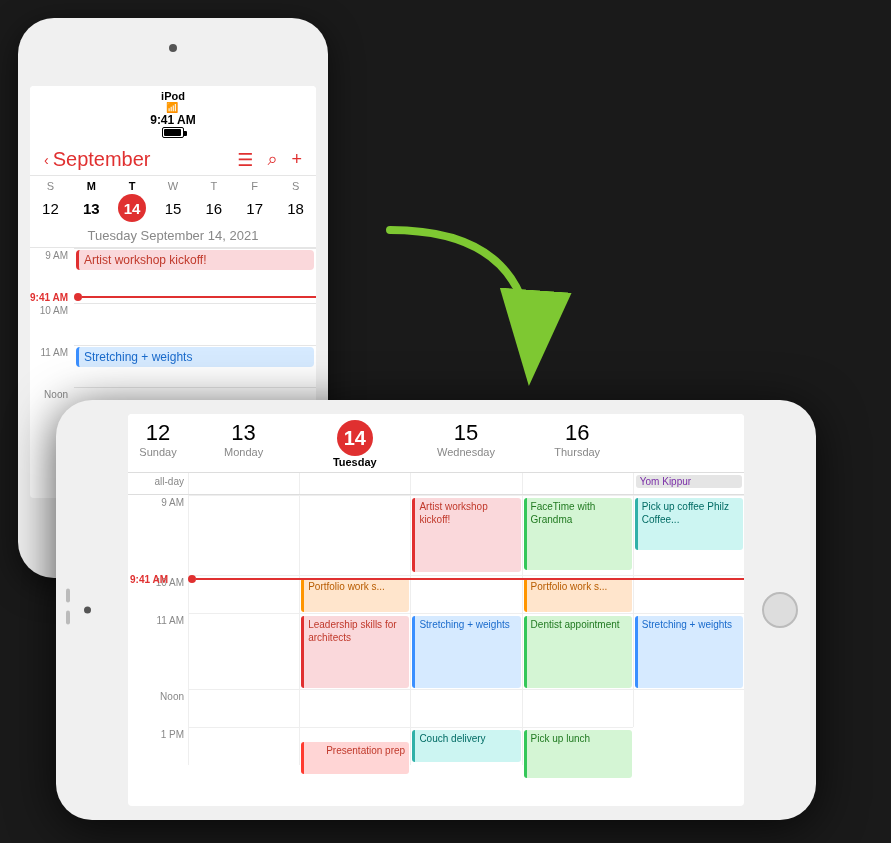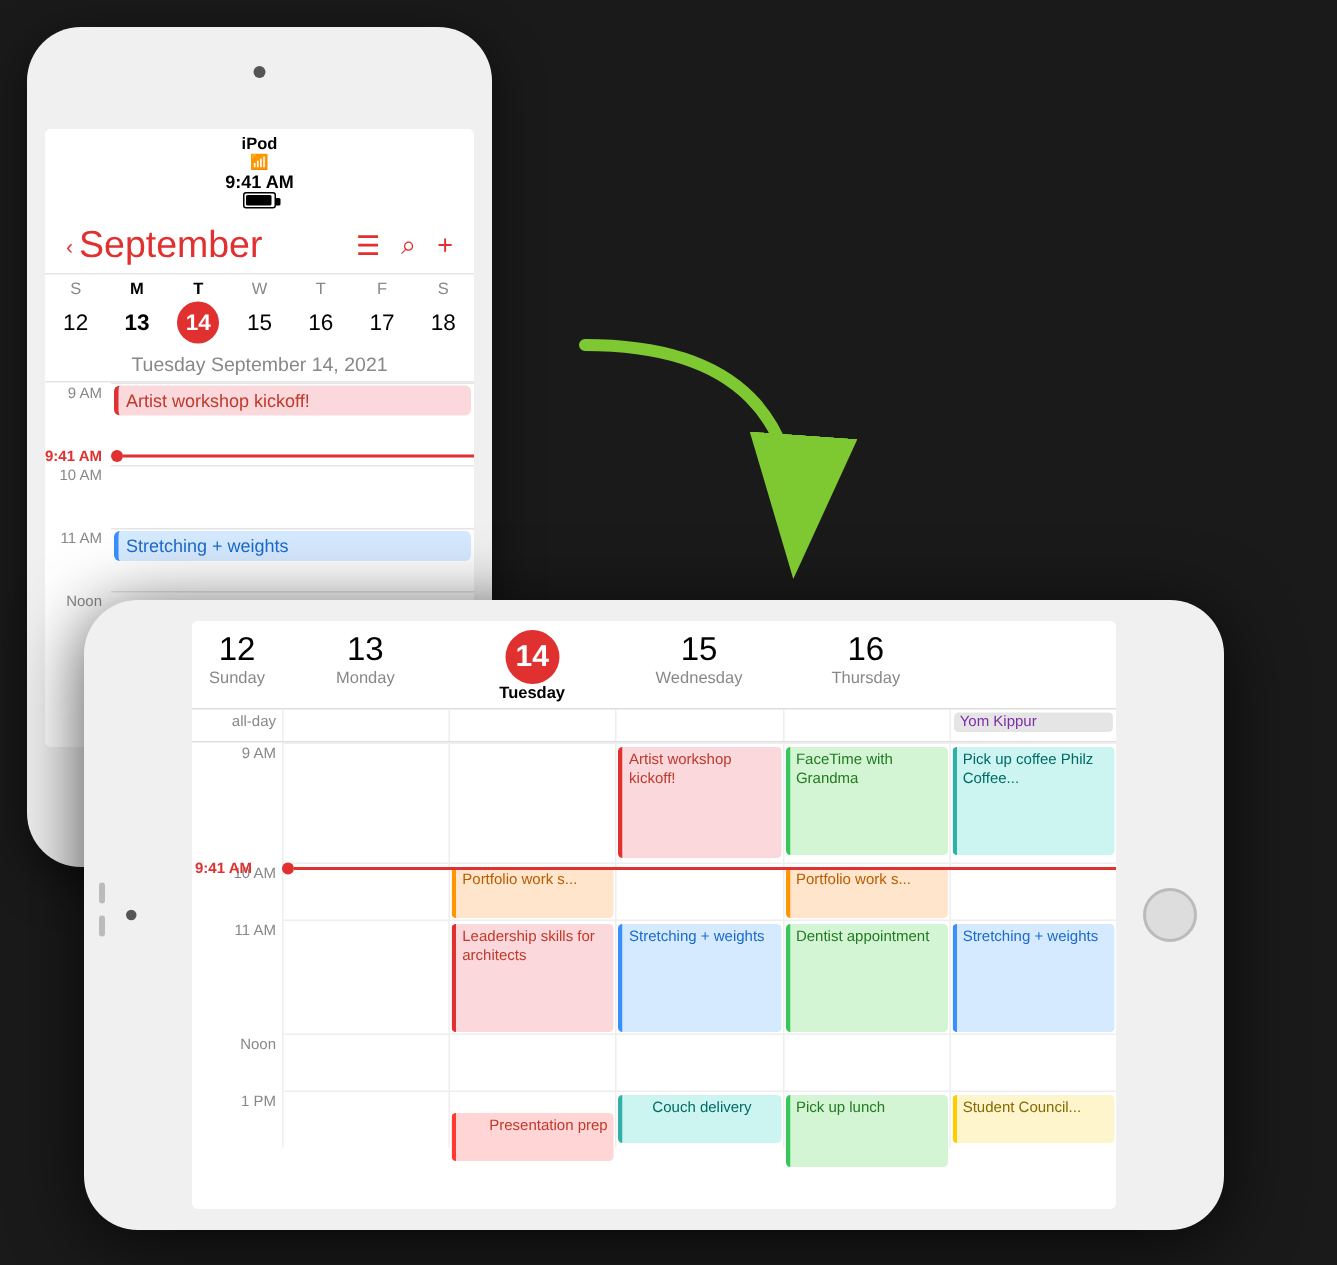--- a/index.html
+++ b/index.html
@@ -368,21 +368,21 @@
       <div class="icons">
         <div class="battery-icon">
             <div class="battery-fill"></div>
           </div>
       </div>
     </div>
 
     <div class="cal-header-v">
       <div style="display:flex;align-items:center;gap:4px;">
         <span class="chevron-left">‹</span>
-        <span style="color:#e03030;font-size:25px;font-weight:500;">September</span>
+        <span style="color:#e03030;font-size:20px;font-weight:500;">September</span>
       </div>
       <div class="icons-right">
         <span>☰</span>
         <span>⌕</span>
         <span>+</span>
       </div>
     </div>
 
     <div class="week-days-v">
       <span>S</span>
@@ -510,21 +510,21 @@
           <div class="time-label-h">9 AM</div>
           <div class="day-cell-h"></div>
           <div class="day-cell-h"></div>
           <div class="day-cell-h" style="position:relative;">
             <div class="event-h pink" style="top:2px;height:74px;">Artist workshop kickoff!</div>
           </div>
           <div class="day-cell-h" style="position:relative;">
             <div class="event-h green" style="top:2px;height:72px;">FaceTime with Grandma</div>
           </div>
           <div class="day-cell-h" style="position:relative;">
-            <div class="event-h teal" style="top:2px;height:72px;">Pick up coffee Philz Coffee...</div>
+            <div class="event-h teal" style="top:2px;height:52px;">Pick up coffee Philz Coffee...</div>
           </div>
         </div>
 
         <div style="position:relative;height:0;">
           <div class="current-time-h" style="top:0;">
             <span class="ct-label">9:41 AM</span>
             <div class="ct-dot"></div>
             <div class="ct-line"></div>
           </div>
         </div>
@@ -567,27 +567,24 @@
           <div class="day-cell-h"></div>
           <div class="day-cell-h"></div>
         </div>
 
         <div class="time-row-h" style="min-height:38px;">
           <div class="time-label-h">1 PM</div>
           <div class="day-cell-h"></div>
           <div class="day-cell-h" style="position:relative;">
             <div class="event-h red" style="top:14px;height:32px;padding-left:22px;">Presentation prep</div>
           </div>
-          <div class="day-cell-h" style="position:relative;text-align:center;">
+          <div class="day-cell-h" style="position:relative;">
             <div class="event-h teal" style="top:2px;height:32px;">Couch delivery</div>
           </div>
           <div class="day-cell-h" style="position:relative;">
             <div class="event-h green" style="top:2px;height:48px;">Pick up lunch</div>
-          </div>
-          <div class="day-cell-h" style="position:relative;">
-            <div class="event-h yellow" style="top:2px;height:32px;">Student Council...</div>
           </div>
         </div>
 
       </div>
     </div>
   </div>
 </div>
 
 </body></html>

